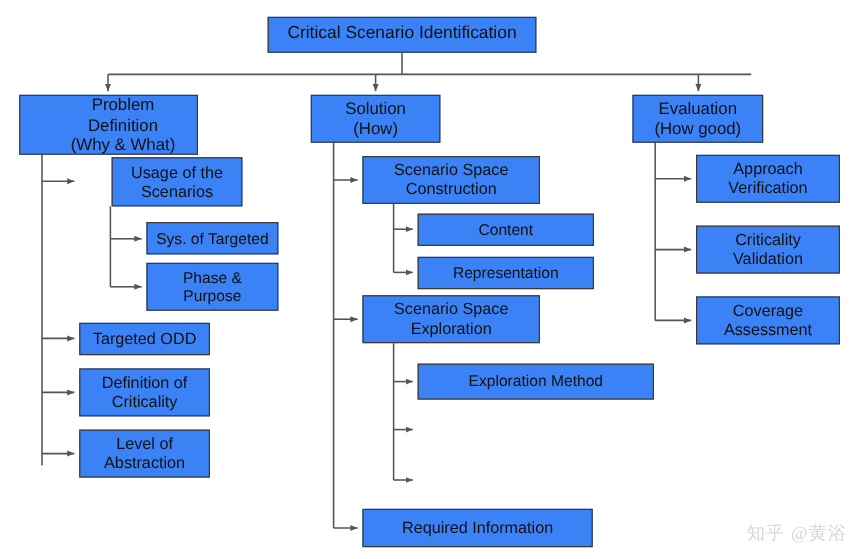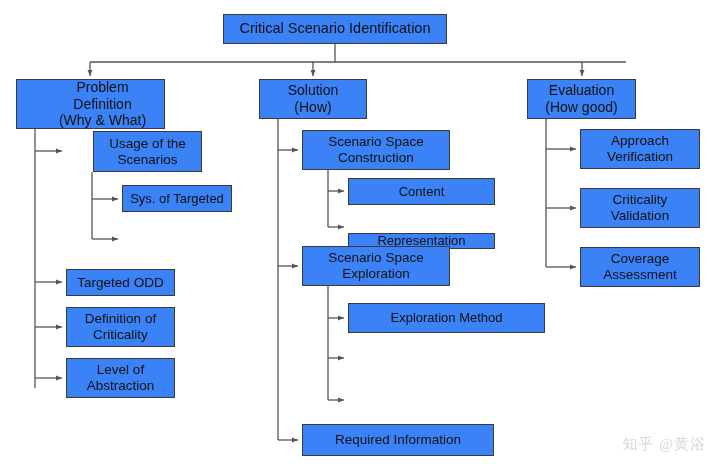--- a/index.html
+++ b/index.html
@@ -127,20 +127,24 @@
 
   <div class="node sub-node" style="left:66px; top:131px; width:109px; height:41px;margin-left:27px;">
     <span class="label">Usage of the
 Scenarios</span>
   </div>
 
   <div class="node leaf-node" style="left:122px; top:185px; width:110px; height:27px;">
     <span class="label">Sys. of Targeted</span>
   </div>
 
+  <div class="node leaf-node" style="left:122px; top:219px; width:110px; height:40px;">
+    <span class="label">Phase &amp;
+Purpose</span>
+  </div>
 
   <div class="node sub-node" style="left:66px; top:269px; width:109px; height:27px;">
     <span class="label">Targeted ODD</span>
   </div>
 
   <div class="node sub-node" style="left:66px; top:307px; width:109px; height:40px;">
     <span class="label">Definition  of
 Criticality</span>
   </div>
 
@@ -156,21 +160,21 @@
 
   <div class="node sub-node" style="left:302px; top:130px; width:148px; height:40px;">
     <span class="label">Scenario Space
 Construction</span>
   </div>
 
   <div class="node leaf-node" style="left:348px; top:178px; width:147px; height:27px;">
     <span class="label">Content</span>
   </div>
 
-  <div class="node leaf-node" style="left:348px; top:214px; width:147px; height:16px;margin-top:19px;">
+  <div class="node leaf-node" style="left:348px; top:214px; width:147px; height:27px;">
     <span class="label">Representation</span>
   </div>
 
   <div class="node sub-node" style="left:302px; top:246px; width:148px; height:40px;">
     <span class="label">Scenario Space
 Exploration</span>
   </div>
 
   <div class="node leaf-node" style="left:348px; top:303px; width:197px; height:30px;">
     <span class="label">Exploration Method</span>

